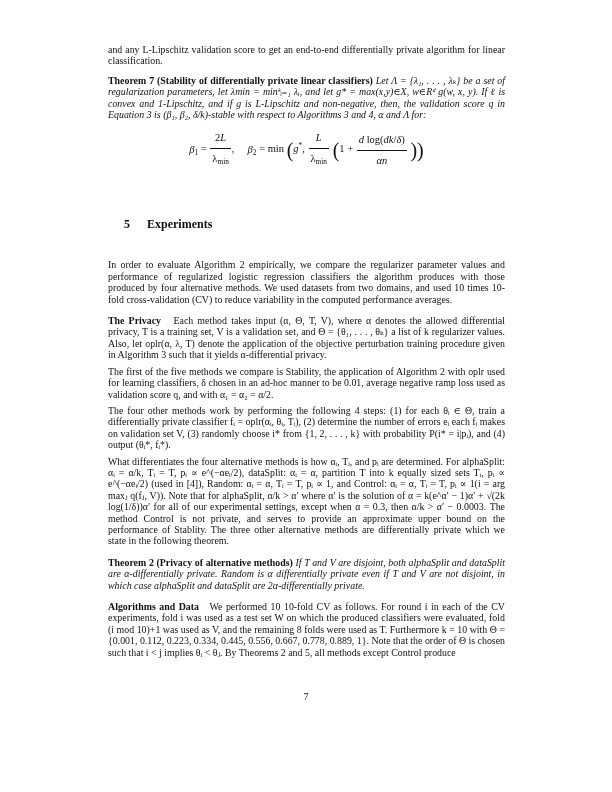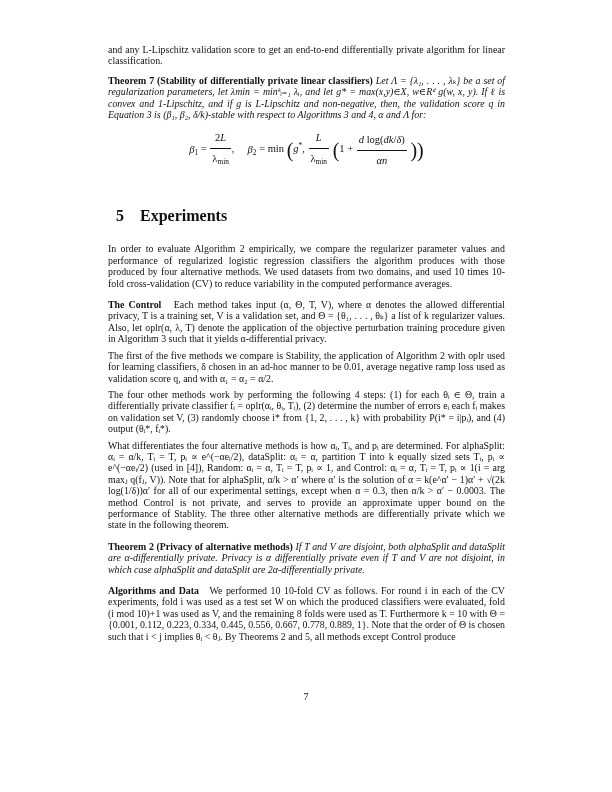--- a/index.html
+++ b/index.html
@@ -6,21 +6,21 @@
   body { width: 612px; height: 792px; position: relative; overflow: hidden;
          font-family: "Liberation Serif", "DejaVu Serif", serif; color: #111; }
   .page { position: absolute; left: 108px; top: 44px; width: 397px; font-size: 9.9px; line-height: 11.4px; text-align: justify; }
   .p { margin: 0; }
   .gap { height: 8px; }
   .gap-sm { height: 5px; }
   i, .it { }
   b, .bold { font-weight: bold; }
   .math { font-family: "Liberation Serif", "DejaVu Serif", serif; font-style: italic; }
   .rm { font-style: normal; }
-  .section { font-size: 16px; font-weight: bold; margin: 8px; line-height: 14px; }
+  .section { font-size: 12px; font-weight: bold; margin: 16px; line-height: 14px; }
   .section .num { display: inline-block; width: 20px; }
   .display { text-align: center; margin: 8px 0 10px 0; font-size: 10.5px; line-height: 20px; white-space: nowrap; }
   .frac { display: inline-block; vertical-align: middle; text-align: center; margin: 0 1px; }
   .frac > span { display: block; padding: 0 2px; }
   .frac .num { border-bottom: 0.7px solid #111; }
   .big { font-size: 20px; vertical-align: middle; font-style: normal; }
   .sub { font-size: 70%; vertical-align: -2px; font-style: normal; }
   .sup { font-size: 70%; vertical-align: 4px; }
   .pagenum { position: absolute; left: 0; width: 612px; top: 691px; text-align: center; font-size: 10px; }
 </style>
@@ -64,41 +64,41 @@
     <span>Experiments</span>
   </h2>
 
   <div class="gap" style="height:12px"></div>
 
   <p class="p">In order to evaluate Algorithm 2 empirically, we compare the regularizer parameter values and performance of regularized logistic regression classifiers the algorithm produces with those produced by four alternative methods. We used datasets from two domains, and used 10 times 10-fold cross-validation (CV) to reduce variability in the computed performance averages.</p>
 
   <div class="gap" style="height:10px"></div>
 
   <p class="p">
-    <b>The Control</b>&nbsp;&nbsp;
+    <b>The Privacy</b>&nbsp;&nbsp;
     <span>Each method takes input (α, Θ, T, V), where α denotes the allowed differential privacy, T is a training set, V is a validation set, and Θ = {θ₁, . . . , θₖ} a list of k regularizer values. Also, let oplr(α, λ, T) denote the application of the objective perturbation training procedure given in Algorithm 3 such that it yields α-differential privacy.</span>
   </p>
 
   <div class="gap-sm"></div>
 
   <p class="p">The first of the five methods we compare is Stability, the application of Algorithm 2 with oplr used for learning classifiers, δ chosen in an ad-hoc manner to be 0.01, average negative ramp loss used as validation score q, and with α₁ = α₂ = α/2.</p>
 
   <div class="gap-sm"></div>
 
   <p class="p">The four other methods work by performing the following 4 steps: (1) for each θᵢ ∈ Θ, train a differentially private classifier fᵢ = oplr(αᵢ, θᵢ, Tᵢ), (2) determine the number of errors eᵢ each fᵢ makes on validation set V, (3) randomly choose i* from {1, 2, . . . , k} with probability P(i* = i|pᵢ), and (4) output (θᵢ*, fᵢ*).</p>
 
   <div class="gap-sm"></div>
 
   <p class="p">What differentiates the four alternative methods is how αᵢ, Tᵢ, and pᵢ are determined. For alphaSplit: αᵢ = α/k, Tᵢ = T, pᵢ ∝ e^(−αeᵢ/2), dataSplit: αᵢ = α, partition T into k equally sized sets Tᵢ, pᵢ ∝ e^(−αeᵢ/2) (used in [4]), Random: αᵢ = α, Tᵢ = T, pᵢ ∝ 1, and Control: αᵢ = α, Tᵢ = T, pᵢ ∝ 1(i = arg maxⱼ q(fⱼ, V)). Note that for alphaSplit, α/k &gt; α′ where α′ is the solution of α = k(e^α′ − 1)α′ + √(2k log(1/δ))α′ for all of our experimental settings, except when α = 0.3, then α/k &gt; α′ − 0.0003. The method Control is not private, and serves to provide an approximate upper bound on the performance of Stablity. The three other alternative methods are differentially private which we state in the following theorem.</p>
 
   <div class="gap" style="height:10px"></div>
 
   <p class="p">
     <b>Theorem 2 (Privacy of alternative methods)</b>
-    <i>If T and V are disjoint, both alphaSplit and dataSplit are α-differentially private. Privacy is α differentially private even if T and V are not disjoint, in which case alphaSplit and dataSplit are 2α-differentially private.</i>
+    <i>If T and V are disjoint, both alphaSplit and dataSplit are α-differentially private. Random is α differentially private even if T and V are not disjoint, in which case alphaSplit and dataSplit are 2α-differentially private.</i>
   </p>
 
   <div class="gap" style="height:10px"></div>
 
   <p class="p">
     <b>Algorithms and Data</b>&nbsp;&nbsp;
     <span>We performed 10 10-fold CV as follows. For round i in each of the CV experiments, fold i was used as a test set W on which the produced classifiers were evaluated, fold (i mod 10)+1 was used as V, and the remaining 8 folds were used as T. Furthermore k = 10 with Θ = {0.001, 0.112, 0.223, 0.334, 0.445, 0.556, 0.667, 0.778, 0.889, 1}. Note that the order of Θ is chosen such that i &lt; j implies θᵢ &lt; θⱼ. By Theorems 2 and 5, all methods except Control produce</span>
   </p>
 </div>
 

